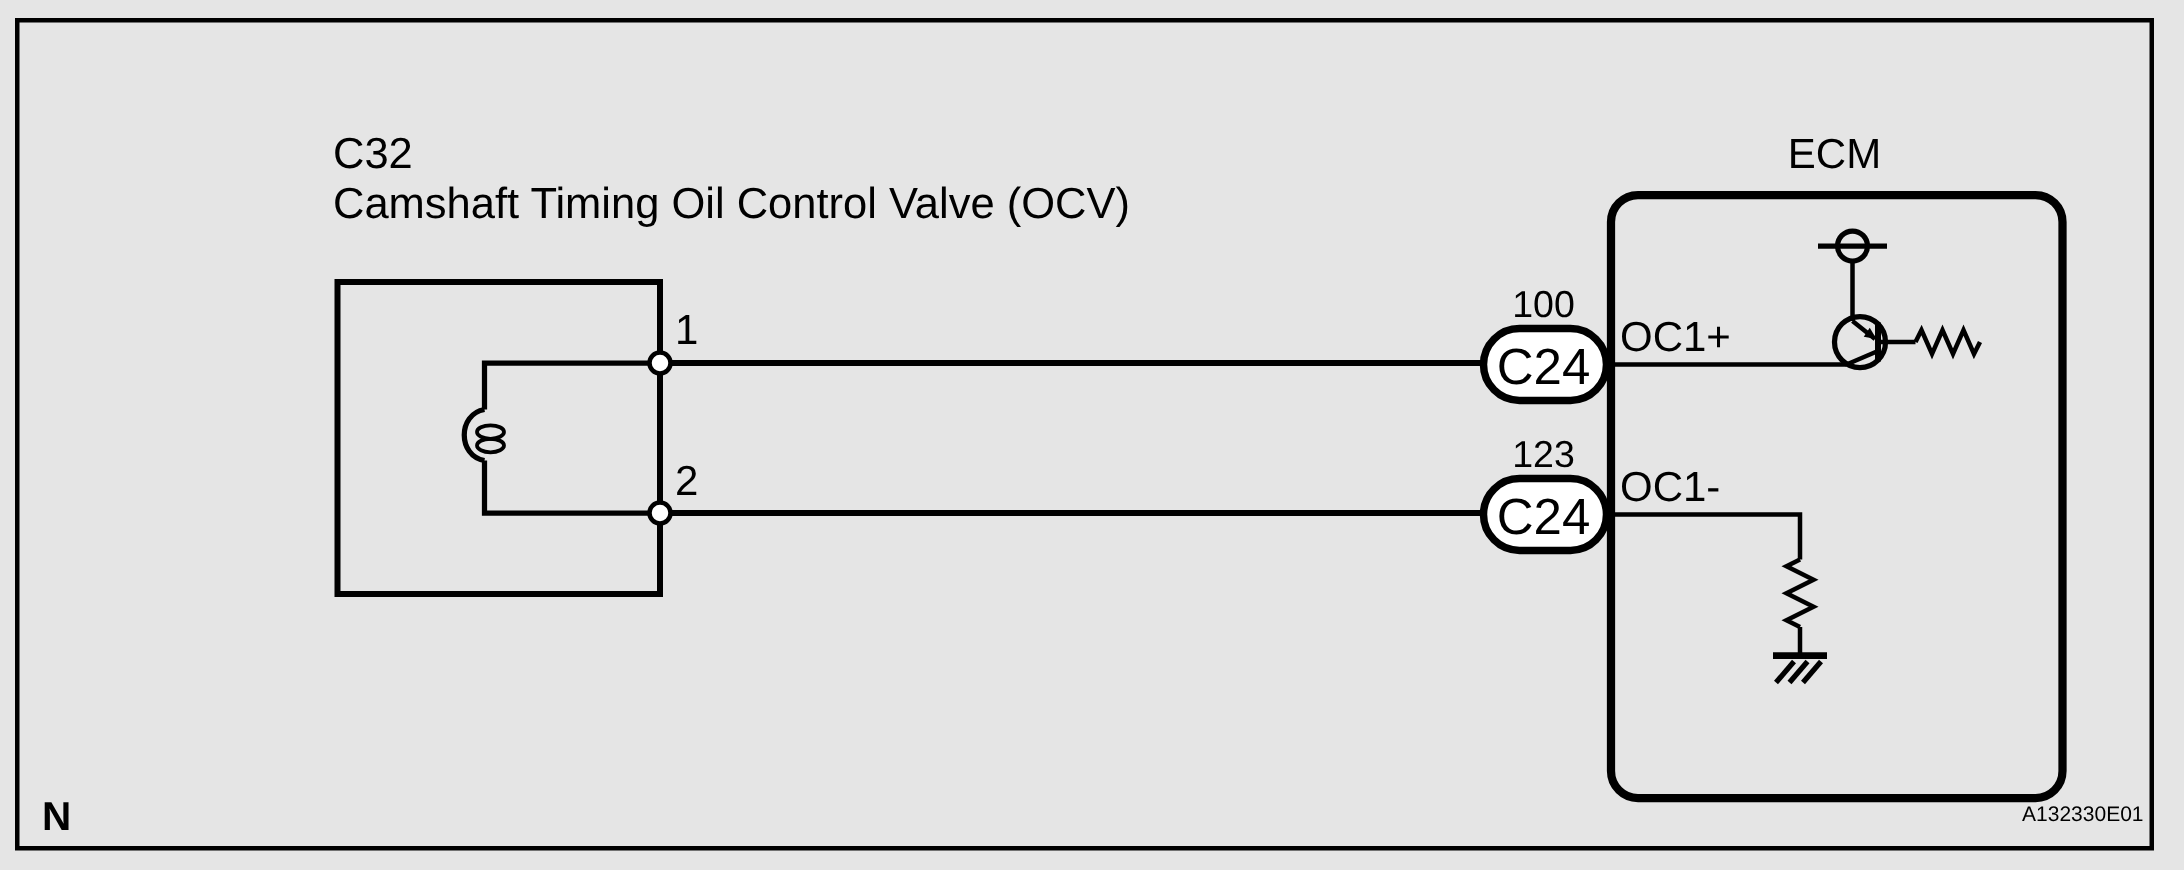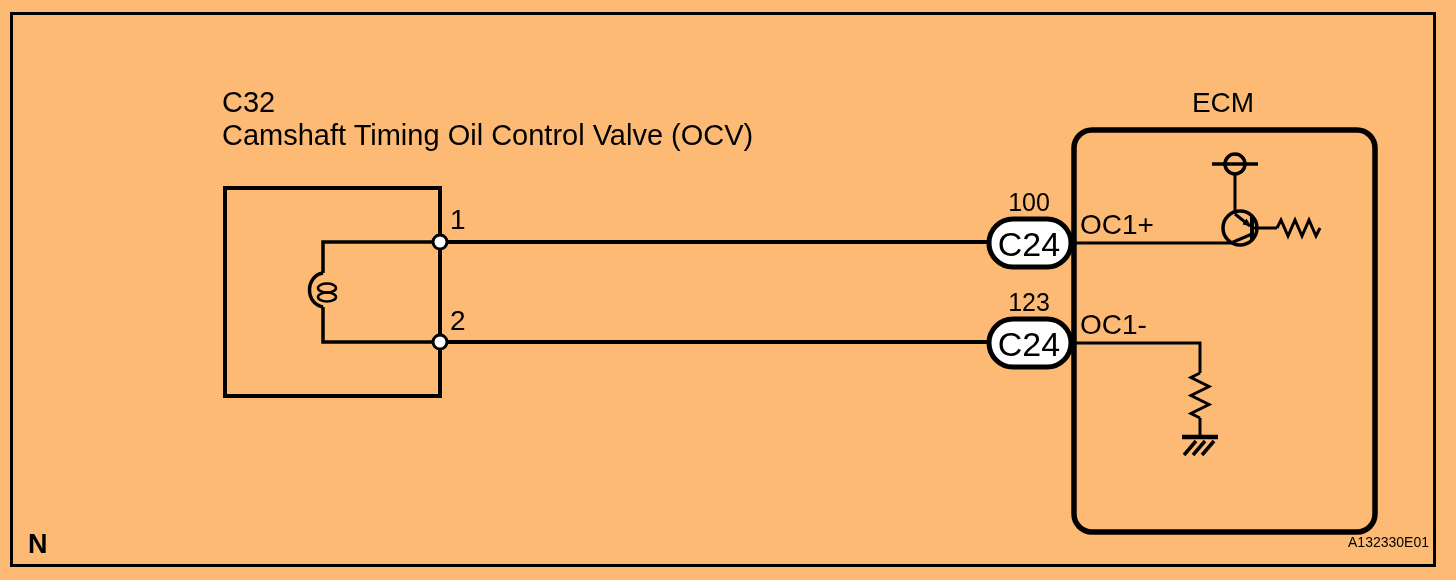--- a/index.html
+++ b/index.html
@@ -8,21 +8,21 @@
     background: #ffffff;
     width: 1456px;
     height: 580px;
     overflow: hidden;
     font-family: "Liberation Sans", sans-serif;
   }
   .stage {
     position: relative;
     width: 1456px;
     height: 580px;
-    background: #fdba74;
+    background: #e5e5e5;
   }
   svg { display: block; }
   text {
     fill: #000000;
     font-family: "Liberation Sans", sans-serif;
   }
   .t-title  { font-size: 29px; }
   .t-ecm    { font-size: 28px; }
   .t-pin    { font-size: 28px; }
   .t-term   { font-size: 25px; }

